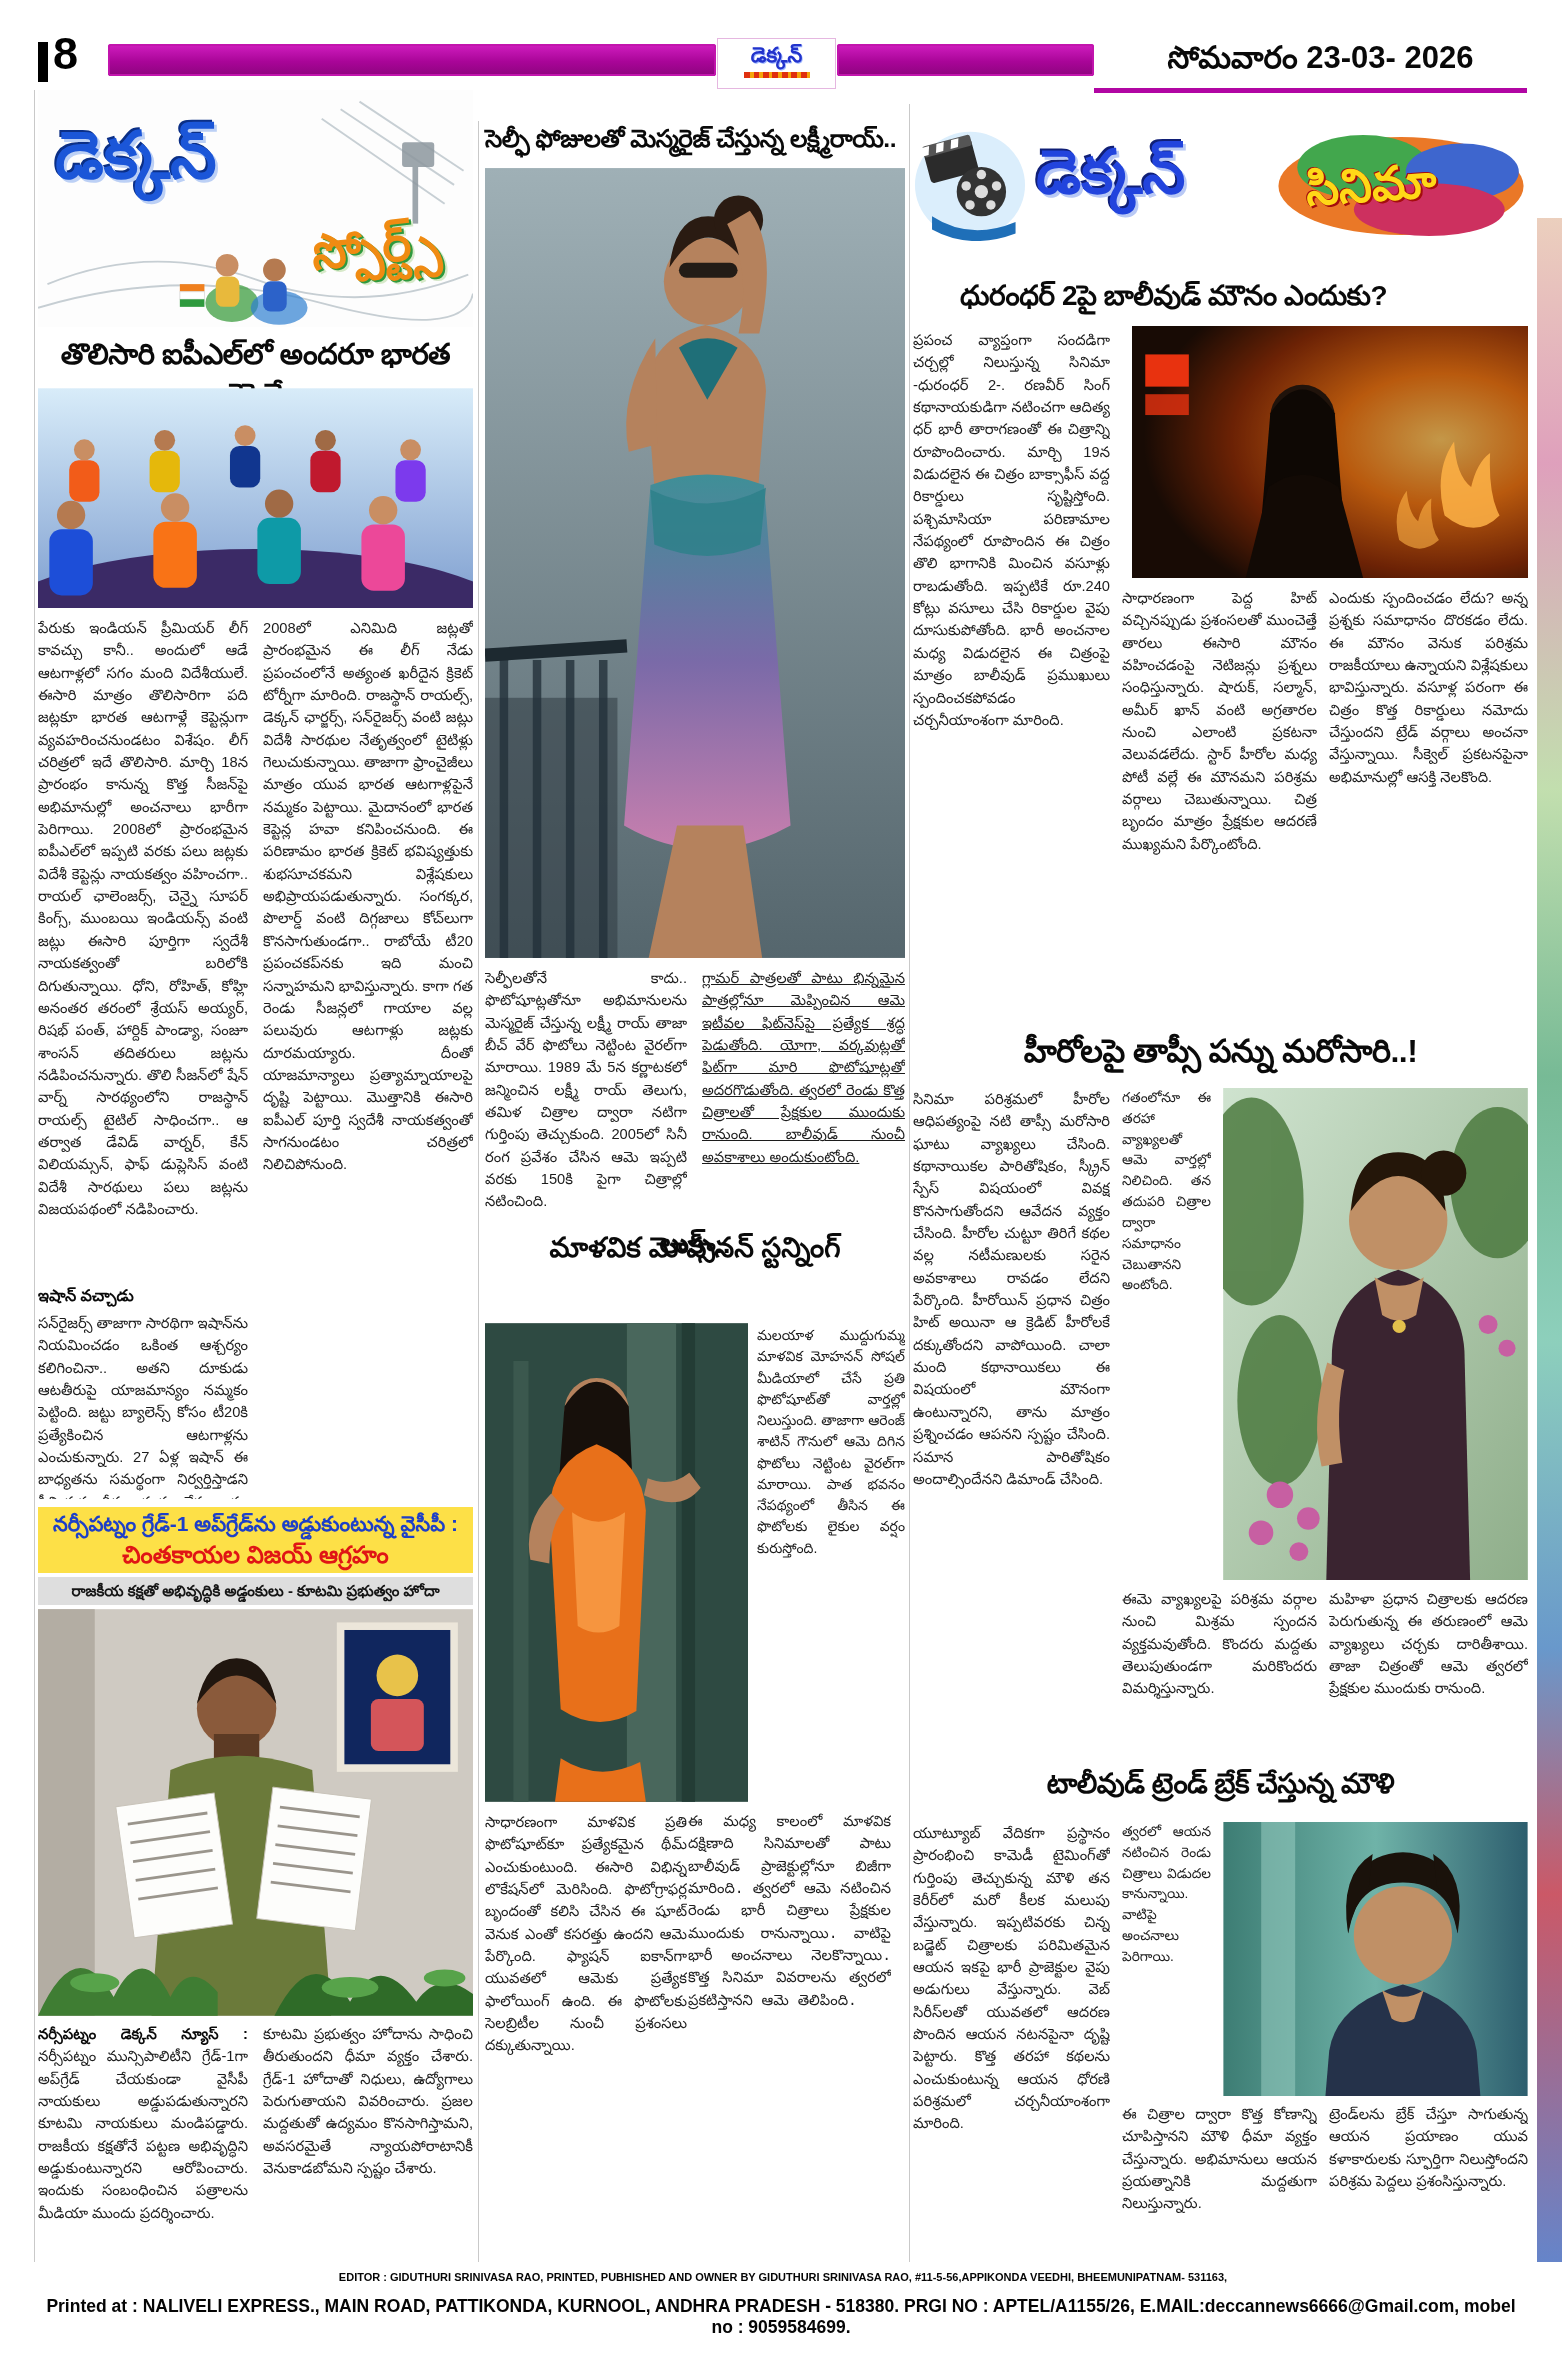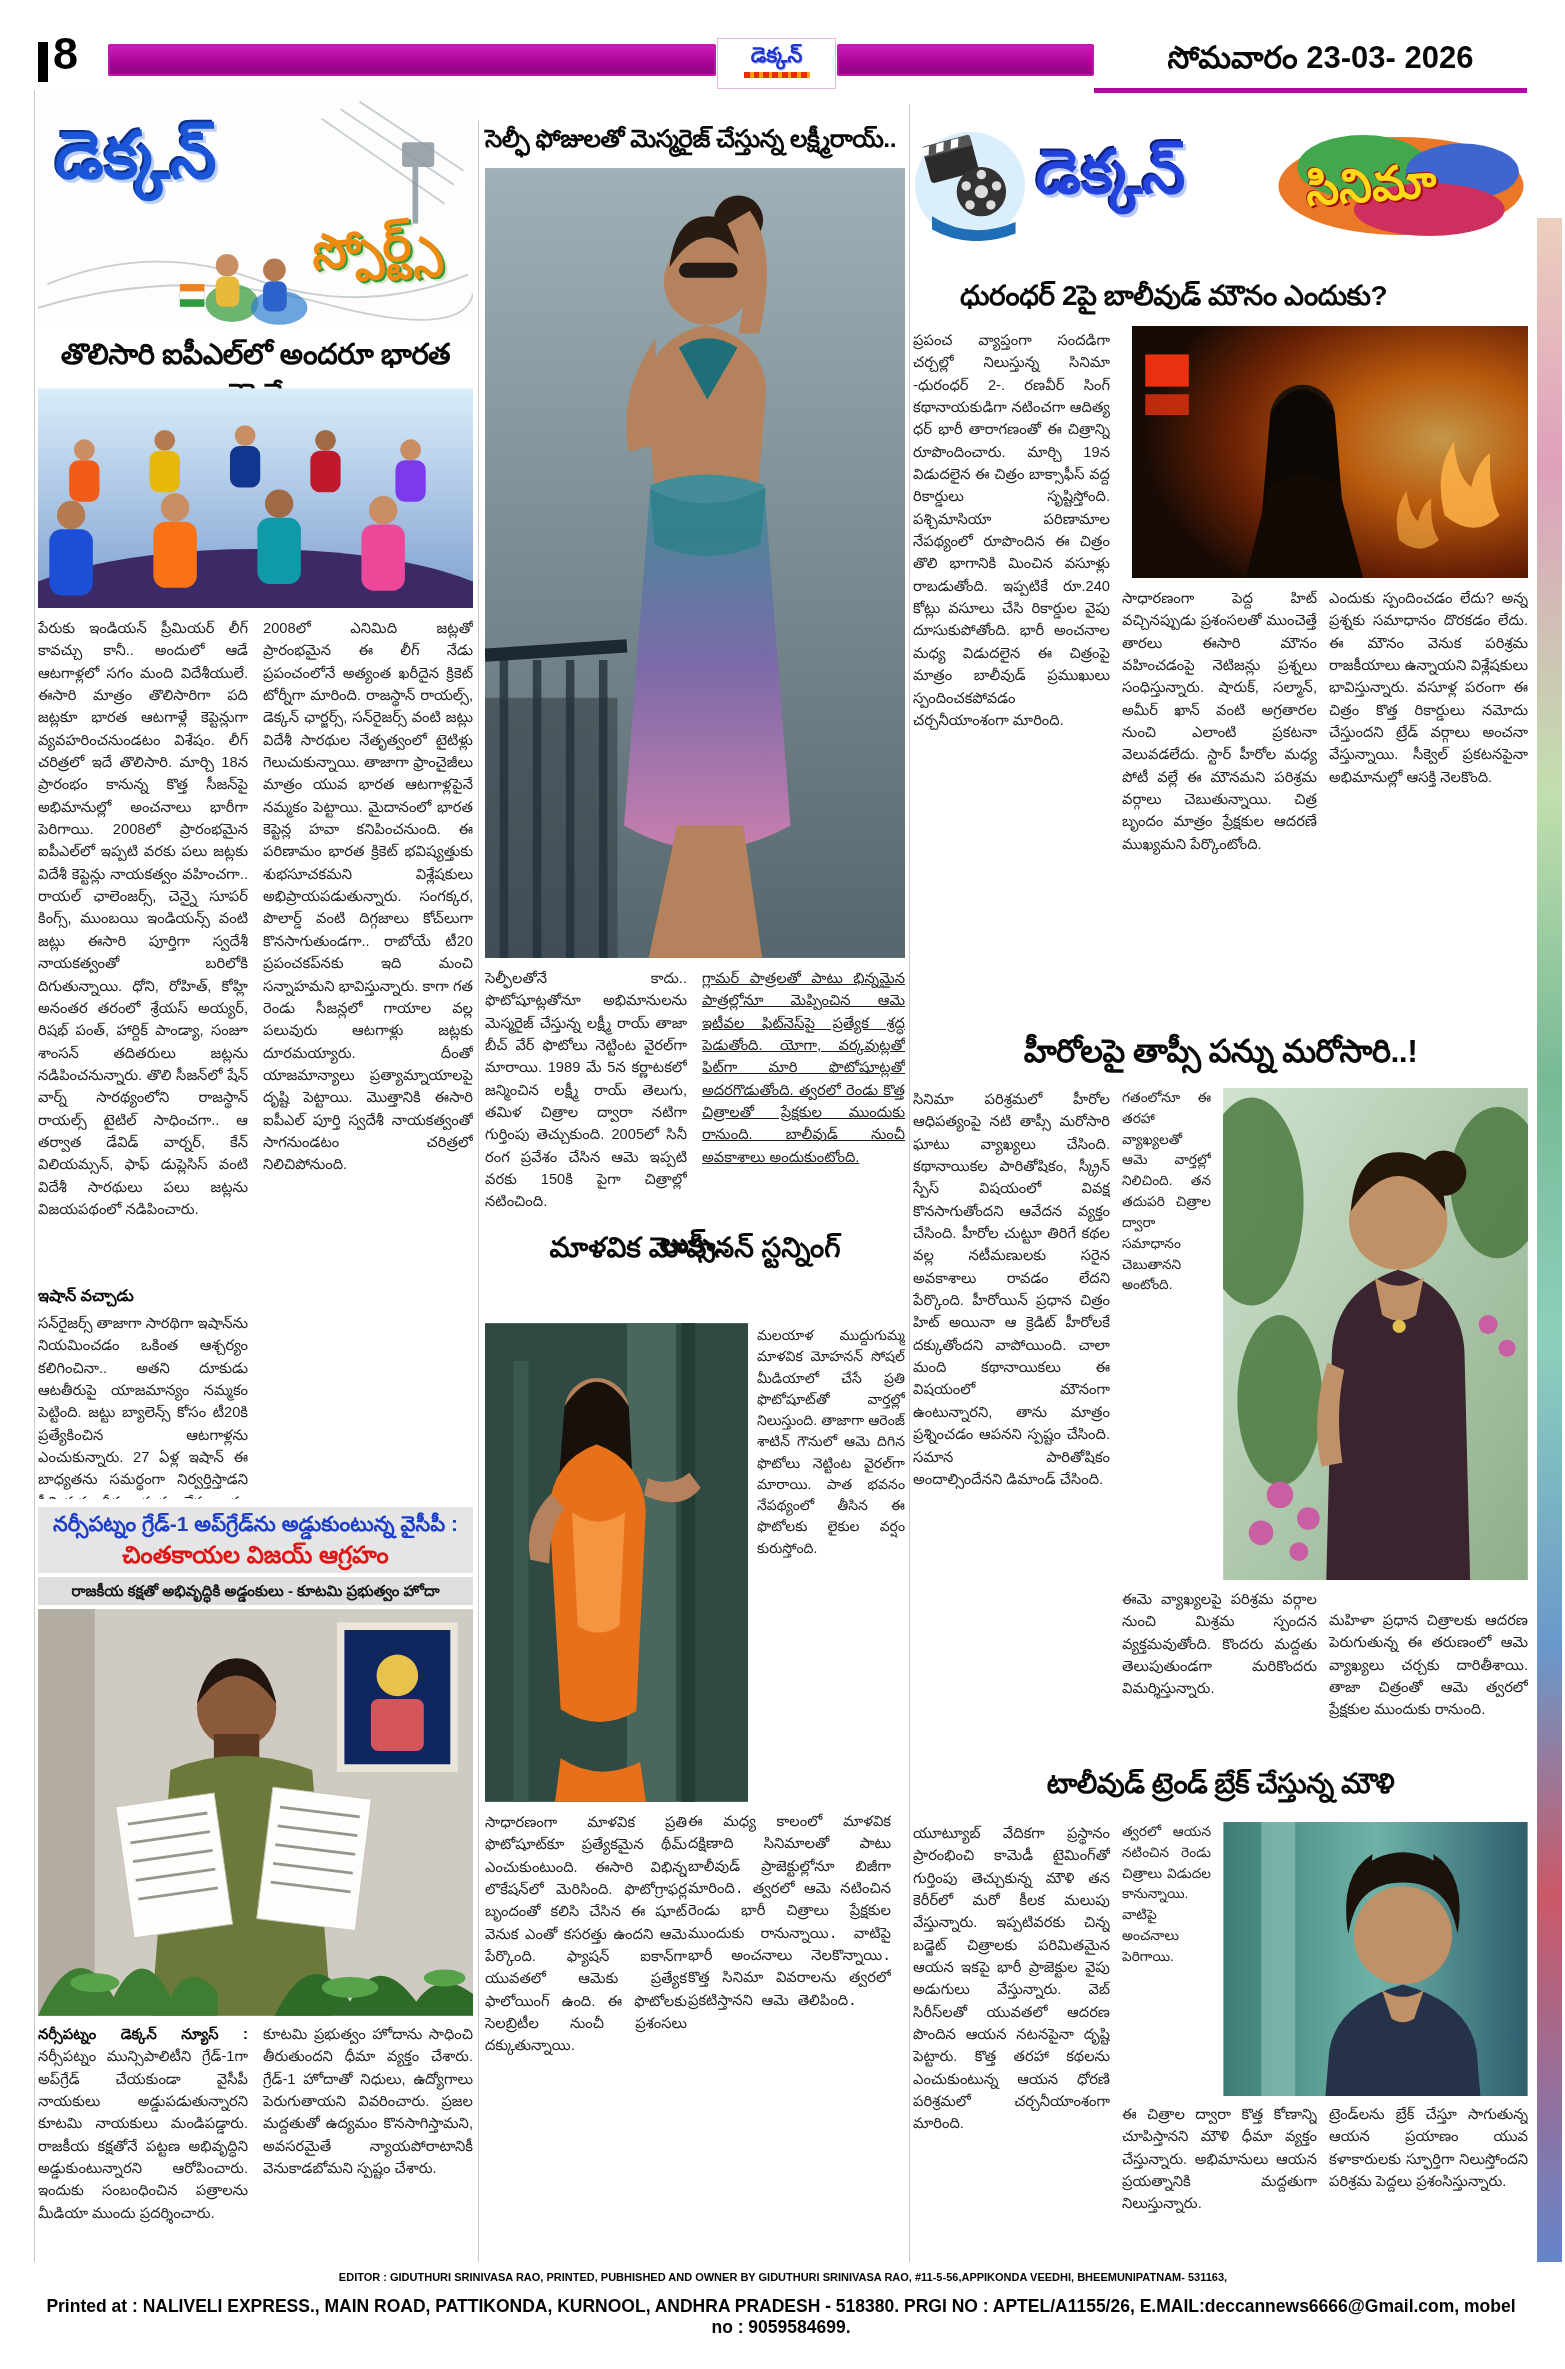--- a/index.html
+++ b/index.html
@@ -111,21 +111,21 @@
           </g>
       </g>
     </svg>
   </div>
 
   <div class="abs jtext" style="left:38px;top:617px;width:210px;height:662px;overflow:hidden;">పేరుకు ఇండియన్ ప్రీమియర్ లీగ్ కావచ్చు కానీ.. అందులో ఆడే ఆటగాళ్లలో సగం మంది విదేశీయులే. ఈసారి మాత్రం తొలిసారిగా పది జట్లకూ భారత ఆటగాళ్లే కెప్టెన్లుగా వ్యవహరించనుండటం విశేషం. లీగ్ చరిత్రలో ఇదే తొలిసారి. మార్చి 18న ప్రారంభం కానున్న కొత్త సీజన్‌పై అభిమానుల్లో అంచనాలు భారీగా పెరిగాయి. 2008లో ప్రారంభమైన ఐపీఎల్‌లో ఇప్పటి వరకు పలు జట్లకు విదేశీ కెప్టెన్లు నాయకత్వం వహించగా.. రాయల్ ఛాలెంజర్స్, చెన్నై సూపర్ కింగ్స్, ముంబయి ఇండియన్స్ వంటి జట్లు ఈసారి పూర్తిగా స్వదేశీ నాయకత్వంతో బరిలోకి దిగుతున్నాయి. ధోని, రోహిత్, కోహ్లి అనంతర తరంలో శ్రేయస్ అయ్యర్, రిషభ్ పంత్, హార్దిక్ పాండ్యా, సంజూ శాంసన్ తదితరులు జట్లను నడిపించనున్నారు. తొలి సీజన్‌లో షేన్ వార్న్ సారథ్యంలోని రాజస్థాన్ రాయల్స్ టైటిల్ సాధించగా.. ఆ తర్వాత డేవిడ్ వార్నర్, కేన్ విలియమ్సన్, ఫాఫ్ డుప్లెసిస్ వంటి విదేశీ సారథులు పలు జట్లను విజయపథంలో నడిపించారు.</div>
   <div class="abs hl" style="left:38px;top:1287px;width:210px;font-size:16px;">ఇషాన్ వచ్చాడు</div>
   <div class="abs jtext" style="left:38px;top:1312px;width:210px;height:187px;overflow:hidden;">సన్‌రైజర్స్ తాజాగా సారథిగా ఇషాన్‌ను నియమించడం ఒకింత ఆశ్చర్యం కలిగించినా.. అతని దూకుడు ఆటతీరుపై యాజమాన్యం నమ్మకం పెట్టింది. జట్టు బ్యాలెన్స్ కోసం టీ20కి ప్రత్యేకించిన ఆటగాళ్లను ఎంచుకున్నారు. 27 ఏళ్ల ఇషాన్ ఈ బాధ్యతను సమర్థంగా నిర్వర్తిస్తాడని సీనియర్లు ధీమా వ్యక్తం చేస్తున్నారు. సీజన్ మొత్తం అతనే జట్టును నడిపించే అవకాశం ఉంది.</div>
   <div class="abs jtext" style="left:263px;top:617px;width:210px;height:882px;overflow:hidden;">2008లో ఎనిమిది జట్లతో ప్రారంభమైన ఈ లీగ్ నేడు ప్రపంచంలోనే అత్యంత ఖరీదైన క్రికెట్ టోర్నీగా మారింది. రాజస్థాన్ రాయల్స్, డెక్కన్ ఛార్జర్స్, సన్‌రైజర్స్ వంటి జట్లు విదేశీ సారథుల నేతృత్వంలో టైటిళ్లు గెలుచుకున్నాయి. తాజాగా ఫ్రాంచైజీలు మాత్రం యువ భారత ఆటగాళ్లపైనే నమ్మకం పెట్టాయి. మైదానంలో భారత కెప్టెన్ల హవా కనిపించనుంది. ఈ పరిణామం భారత క్రికెట్ భవిష్యత్తుకు శుభసూచకమని విశ్లేషకులు అభిప్రాయపడుతున్నారు. సంగక్కర, పొలార్డ్ వంటి దిగ్గజాలు కోచ్‌లుగా కొనసాగుతుండగా.. రాబోయే టీ20 ప్రపంచకప్‌నకు ఇది మంచి సన్నాహమని భావిస్తున్నారు. కాగా గత రెండు సీజన్లలో గాయాల వల్ల పలువురు ఆటగాళ్లు జట్లకు దూరమయ్యారు. దీంతో యాజమాన్యాలు ప్రత్యామ్నాయాలపై దృష్టి పెట్టాయి. మొత్తానికి ఈసారి ఐపీఎల్ పూర్తి స్వదేశీ నాయకత్వంతో సాగనుండటం చరిత్రలో నిలిచిపోనుంది.</div>
 
-  <div class="abs" style="left:38px;top:1507px;width:435px;height:66px;background:#e5e5e5;text-align:center;">
+  <div class="abs" style="left:38px;top:1507px;width:435px;height:66px;background:#fde047;text-align:center;">
     <div style="font-size:21px;font-weight:800;color:#1d3fc8;line-height:34px;">నర్సీపట్నం గ్రేడ్-1 అప్‌గ్రేడ్‌ను అడ్డుకుంటున్న వైసీపీ :</div>
     <div style="font-size:24px;font-weight:800;color:#e01515;line-height:28px;">చింతకాయల విజయ్ ఆగ్రహం</div>
   </div>
   <div class="abs" style="left:38px;top:1577px;width:435px;height:28px;background:#dedede;font-size:15px;font-weight:600;color:#141414;text-align:center;line-height:28px;">రాజకీయ కక్షతో అభివృద్ధికి అడ్డంకులు - కూటమి ప్రభుత్వం హోదా సాధిస్తుందని ధీమా</div>
 
   <div class="abs" style="left:38px;top:1609px;width:435px;height:407px;">
     <svg width="435" height="407" viewBox="0 0 460 430">
       <rect width="460" height="430" fill="#cfcac2"></rect>
       <rect x="0" y="0" width="60" height="430" fill="#b3ada3"></rect>
       <rect x="320" y="18" width="120" height="150" fill="#10265e" stroke="#ece6da" stroke-width="8"></rect>
@@ -338,21 +338,21 @@
       <path d="M185 192 q-66 22 -70 86 l-6 242 q80 32 152 0 l-6 -242 q-4 -64 -70 -86z" fill="#3a2430"></path>
       <path d="M160 200 q26 18 52 0 l-8 40 q-18 12 -36 0z" fill="#c09066"></path>
       <circle cx="186" cy="252" r="7" fill="#e3c04c"></circle>
       <path d="M110 290 q-18 60 -6 110 l22 -4 q-8 -54 2 -98z" fill="#c09066"></path>
     </svg>
   </div>
 
   <div class="abs jtext" style="left:913px;top:1088px;width:197px;height:668px;overflow:hidden;">సినిమా పరిశ్రమలో హీరోల ఆధిపత్యంపై నటి తాప్సీ మరోసారి ఘాటు వ్యాఖ్యలు చేసింది. కథానాయికల పారితోషికం, స్క్రీన్ స్పేస్ విషయంలో వివక్ష కొనసాగుతోందని ఆవేదన వ్యక్తం చేసింది. హీరోల చుట్టూ తిరిగే కథల వల్ల నటీమణులకు సరైన అవకాశాలు రావడం లేదని పేర్కొంది. హీరోయిన్ ప్రధాన చిత్రం హిట్ అయినా ఆ క్రెడిట్ హీరోలకే దక్కుతోందని వాపోయింది. చాలా మంది కథానాయికలు ఈ విషయంలో మౌనంగా ఉంటున్నారని, తాను మాత్రం ప్రశ్నించడం ఆపనని స్పష్టం చేసింది. సమాన పారితోషికం అందాల్సిందేనని డిమాండ్ చేసింది.</div>
   <div class="abs jtext" style="left:1122px;top:1088px;width:89px;height:490px;overflow:hidden;font-size:13.7px;">గతంలోనూ ఈ తరహా వ్యాఖ్యలతో ఆమె వార్తల్లో నిలిచింది. తన తదుపరి చిత్రాల ద్వారా సమాధానం చెబుతానని అంటోంది.</div>
   <div class="abs jtext" style="left:1122px;top:1588px;width:195px;height:168px;overflow:hidden;">ఈమె వ్యాఖ్యలపై పరిశ్రమ వర్గాల నుంచి మిశ్రమ స్పందన వ్యక్తమవుతోంది. కొందరు మద్దతు తెలుపుతుండగా మరికొందరు విమర్శిస్తున్నారు.</div>
-  <div class="abs jtext" style="left:1329px;top:1588px;width:199px;height:168px;overflow:hidden;margin-top:21px;">మహిళా ప్రధాన చిత్రాలకు ఆదరణ పెరుగుతున్న ఈ తరుణంలో ఆమె వ్యాఖ్యలు చర్చకు దారితీశాయి. తాజా చిత్రంతో ఆమె త్వరలో ప్రేక్షకుల ముందుకు రానుంది.</div>
+  <div class="abs jtext" style="left:1329px;top:1588px;width:199px;height:168px;overflow:hidden;">మహిళా ప్రధాన చిత్రాలకు ఆదరణ పెరుగుతున్న ఈ తరుణంలో ఆమె వ్యాఖ్యలు చర్చకు దారితీశాయి. తాజా చిత్రంతో ఆమె త్వరలో ప్రేక్షకుల ముందుకు రానుంది.</div>
 
   <div class="abs hl" style="left:965px;top:1768px;width:511px;font-size:28px;text-align:center;letter-spacing:-0.5px;">టాలీవుడ్ ట్రెండ్ బ్రేక్ చేస్తున్న మౌళి</div>
 
   <div class="abs" style="left:1223px;top:1822px;width:305px;height:274px;">
     <svg width="305" height="274" viewBox="0 0 322 290">
       <defs>
         <linearGradient id="blur1" x1="0" y1="0" x2="1" y2="0">
             <stop offset="0" stop-color="#3d7d74"></stop>
             <stop offset="0.5" stop-color="#6fb3a8"></stop>
             <stop offset="1" stop-color="#2d5e6e"></stop>

